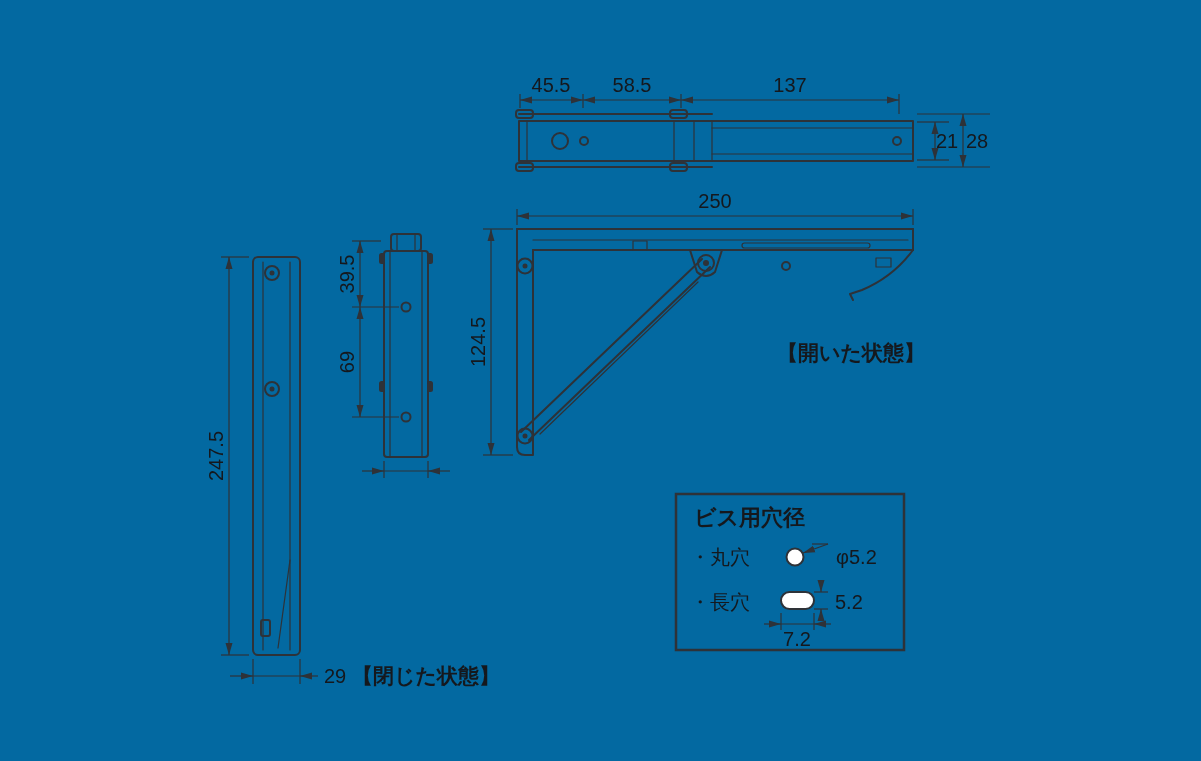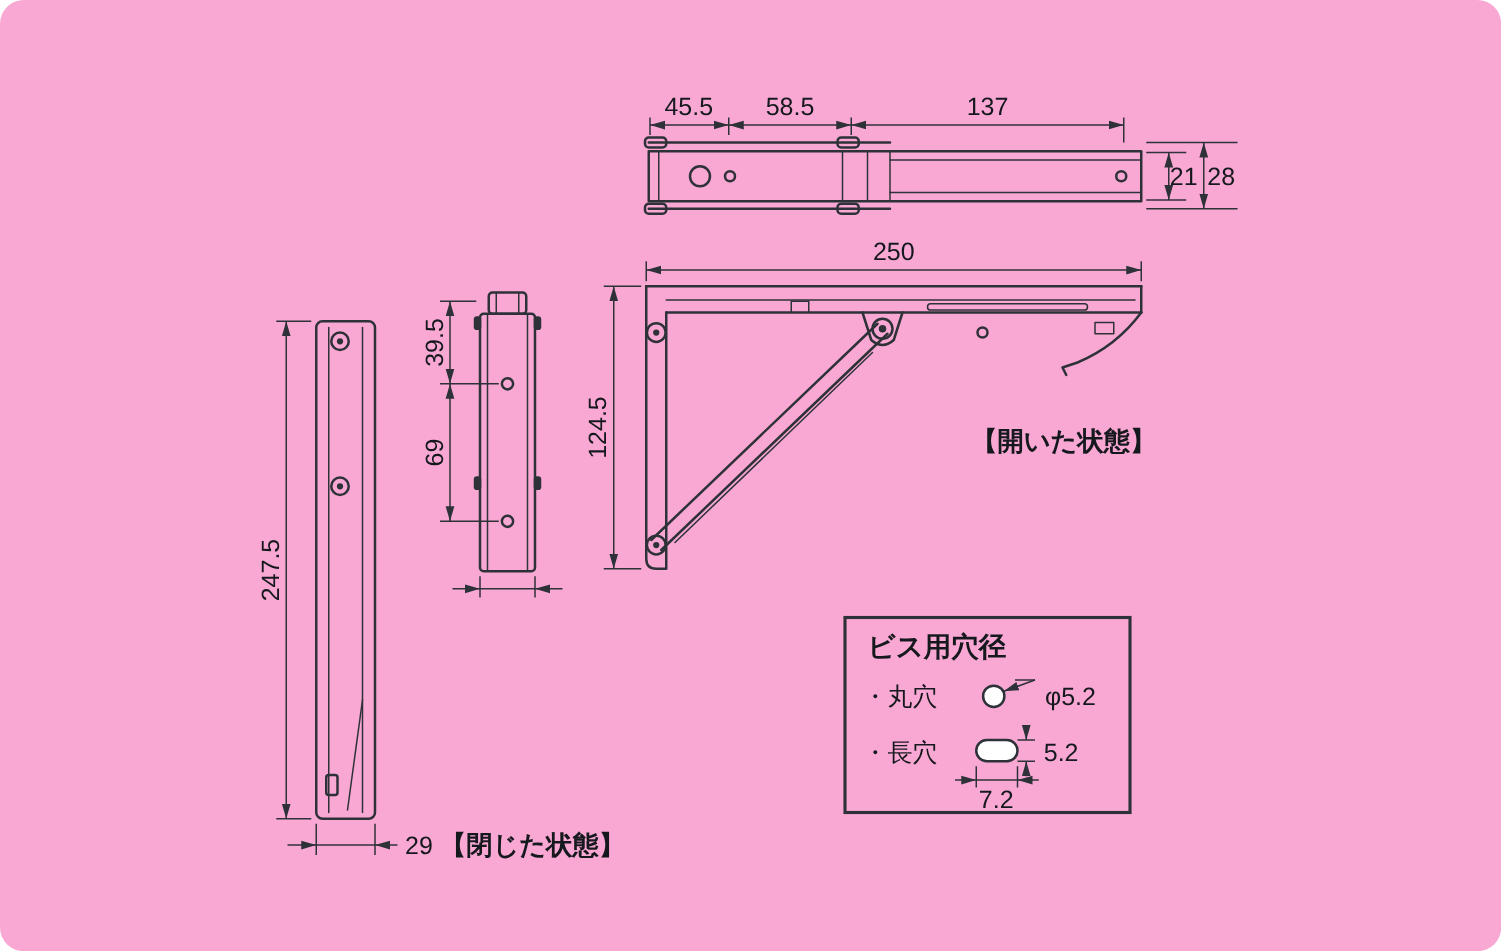--- a/index.html
+++ b/index.html
@@ -1,17 +1,17 @@
 <!DOCTYPE html>
 <html><head>
 <meta charset="utf-8">
 <style>
   html,body{margin:0;padding:0;}
   body{font-family:"Liberation Sans",sans-serif;}
-  .canvas{position:relative;width:1201px;height:761px;background:#f9a8d4;overflow:hidden;border-radius:19px;}
+  .canvas{position:relative;width:1201px;height:761px;background:#0369a1;overflow:hidden;}
   svg{position:absolute;left:0;top:0;}
   .outline{fill:none;stroke:#2e3238;stroke-width:2;stroke-linejoin:round;stroke-linecap:round;}
   .thin{fill:none;stroke:#2e3238;stroke-width:1.2;stroke-linejoin:round;stroke-linecap:round;}
   .dim{fill:none;stroke:#2e3238;stroke-width:1.2;}
   .fill-dark{fill:#2e3238;stroke:none;}
   .white-fill{fill:#ffffff;stroke:#2e3238;stroke-width:2;}
   text{fill:#15181d;}
   .num{font-size:20px;}
   .cap{font-size:21px;font-weight:bold;}
   .legend-title{font-size:22px;font-weight:bold;}

